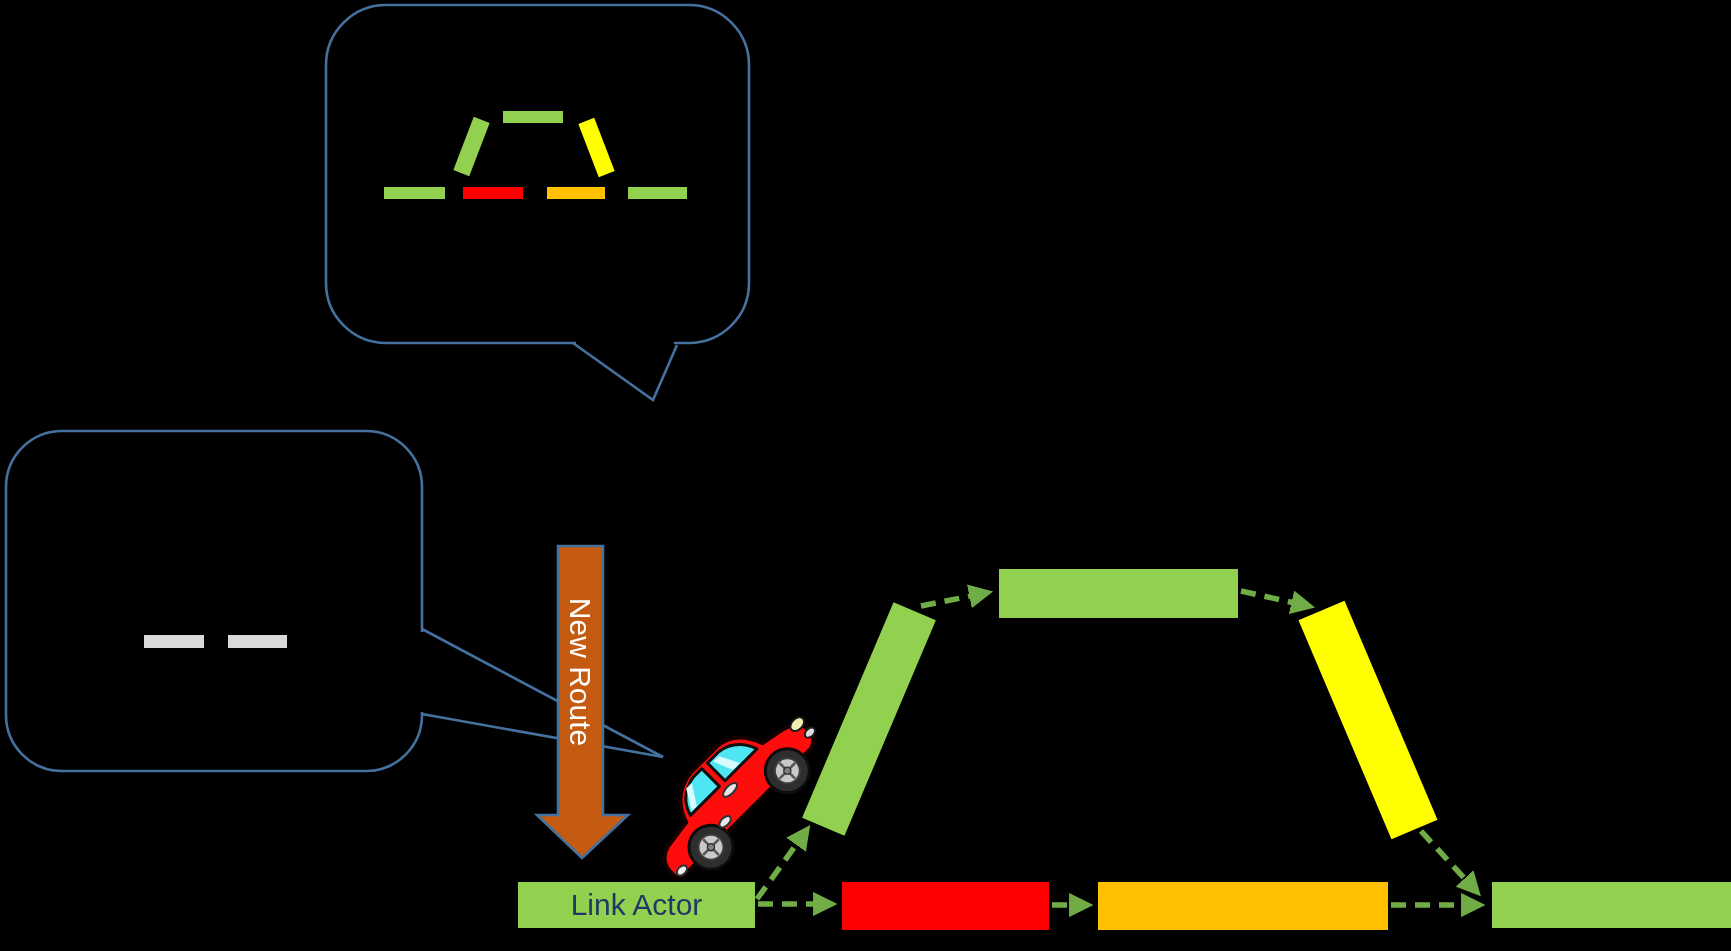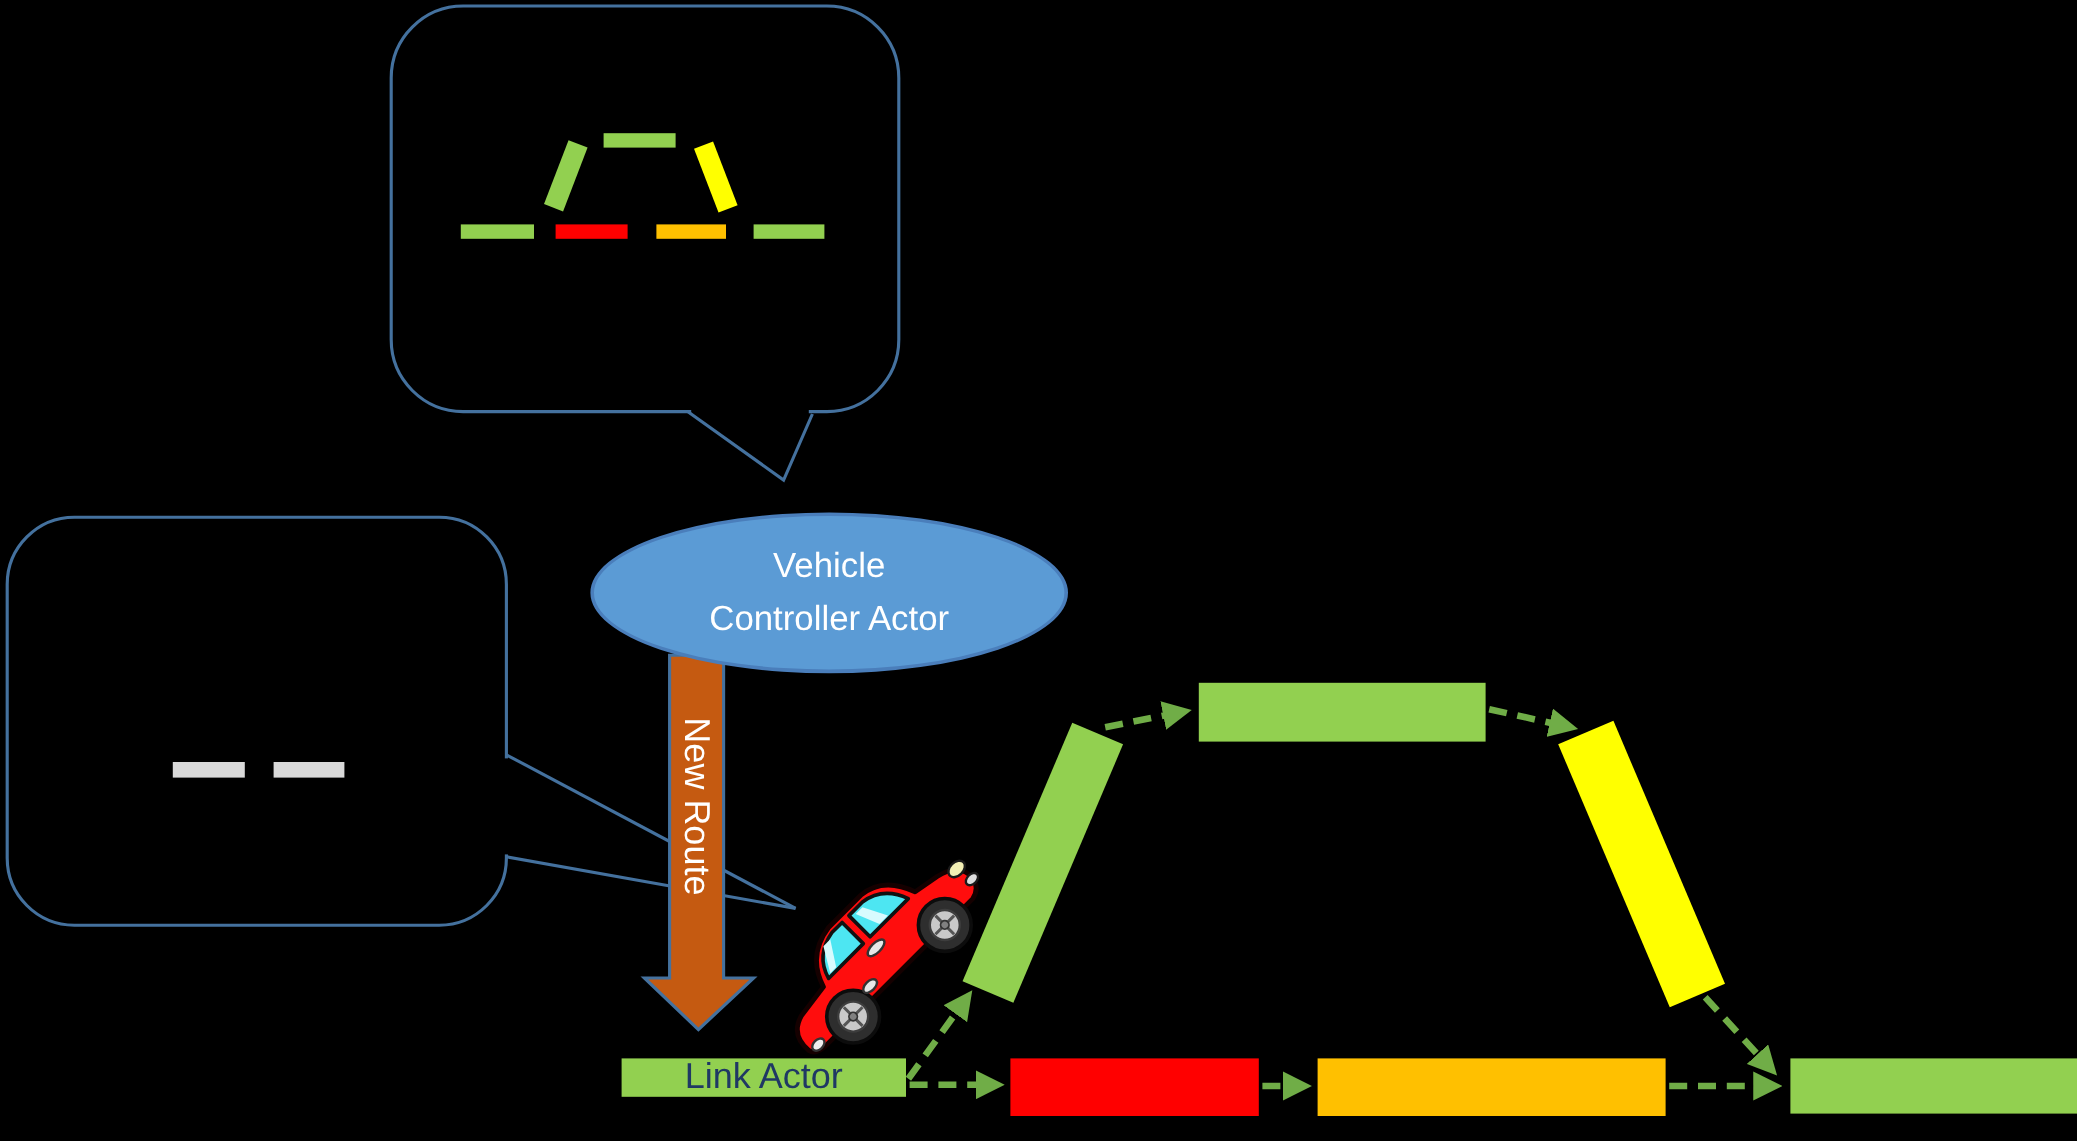--- a/index.html
+++ b/index.html
@@ -14,21 +14,21 @@
   .orangebar{background:#FFC000;}
   .yellowbar{background:#FFFF00;}
   .rot{transform-origin:center center;}
   .ellipse{
     position:absolute;left:492px;top:427px;width:392px;height:128px;
     background:#5B9BD5;border:3px solid #4A7EBB;border-radius:50%;
     display:flex;flex-direction:column;align-items:center;justify-content:center;
     color:#FFFFFF;font-size:29px;line-height:44px;text-align:center;
   }
   .link-actor{
-    position:absolute;left:518px;top:882px;width:237px;height:32px;
+    position:absolute;left:518px;top:882px;width:237px;height:46px;
     background:#92D050;display:flex;align-items:center;justify-content:center;
     color:#1F3864;font-size:30px;
   }
   .new-route-label{
     position:absolute;left:460px;top:652px;width:240px;height:40px;
     transform:rotate(90deg);transform-origin:center center;
     color:#FFFFFF;font-size:30px;text-align:center;line-height:40px;
   }
 </style>
 </head>
@@ -99,24 +99,20 @@
   </svg>
 
   <div class="bar green rot" style="left:463px;top:118px;width:17px;height:57px;transform:rotate(21deg);"></div>
   <div class="bar green" style="left:503px;top:111px;width:60px;height:12px;"></div>
   <div class="bar yellowbar rot" style="left:588px;top:119px;width:17px;height:57px;transform:rotate(-21deg);"></div>
   <div class="bar green" style="left:384px;top:187px;width:61px;height:12px;"></div>
   <div class="bar redbar" style="left:463px;top:187px;width:60px;height:12px;"></div>
   <div class="bar orangebar" style="left:547px;top:187px;width:58px;height:12px;"></div>
   <div class="bar green" style="left:628px;top:187px;width:59px;height:12px;"></div>
 
-  <div class="ellipse">
-    <div>Vehicle</div>
-    <div>Controller Actor</div>
-  </div>
 
   <div class="new-route-label">New Route</div>
 
   <div class="bar green rot" style="left:846px;top:602px;width:46px;height:234px;transform:rotate(23deg);"></div>
   <div class="bar green" style="left:999px;top:569px;width:239px;height:49px;"></div>
   <div class="bar yellowbar rot" style="left:1343px;top:601px;width:50px;height:238px;transform:rotate(-23deg);"></div>
   <div class="bar redbar" style="left:842px;top:882px;width:207px;height:48px;"></div>
   <div class="bar orangebar" style="left:1098px;top:882px;width:290px;height:48px;"></div>
   <div class="bar green" style="left:1492px;top:882px;width:239px;height:46px;"></div>
 

